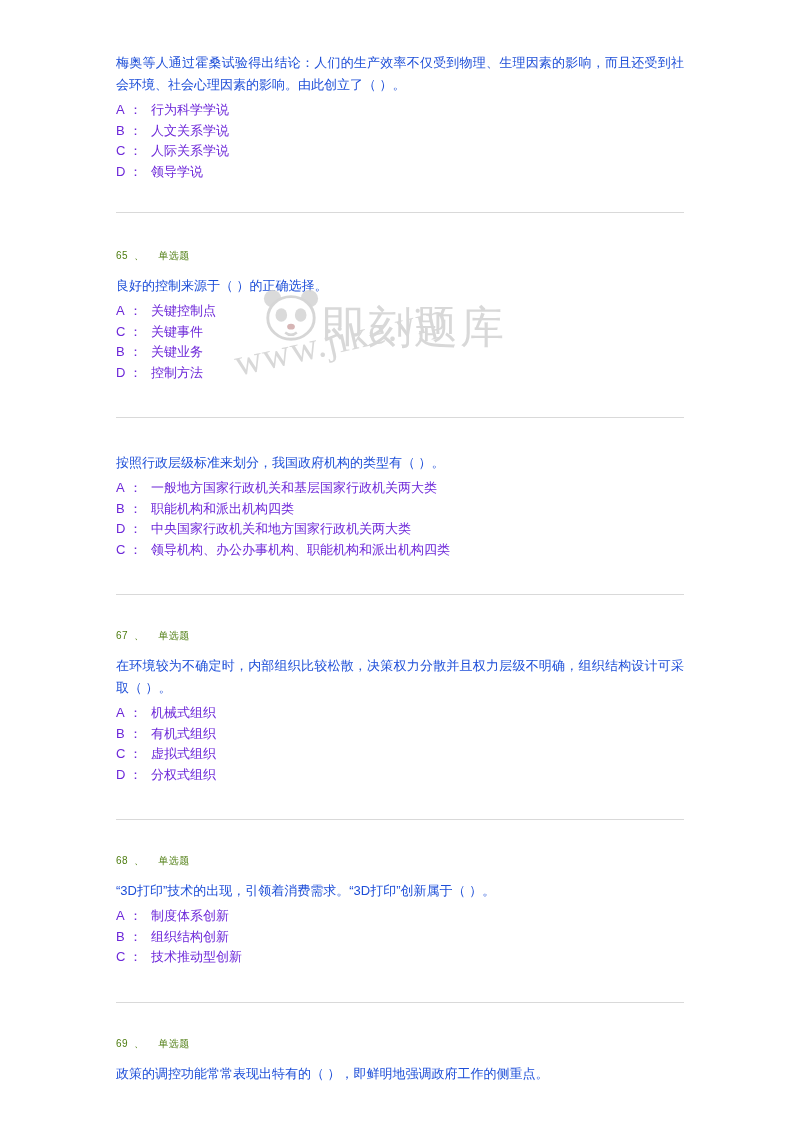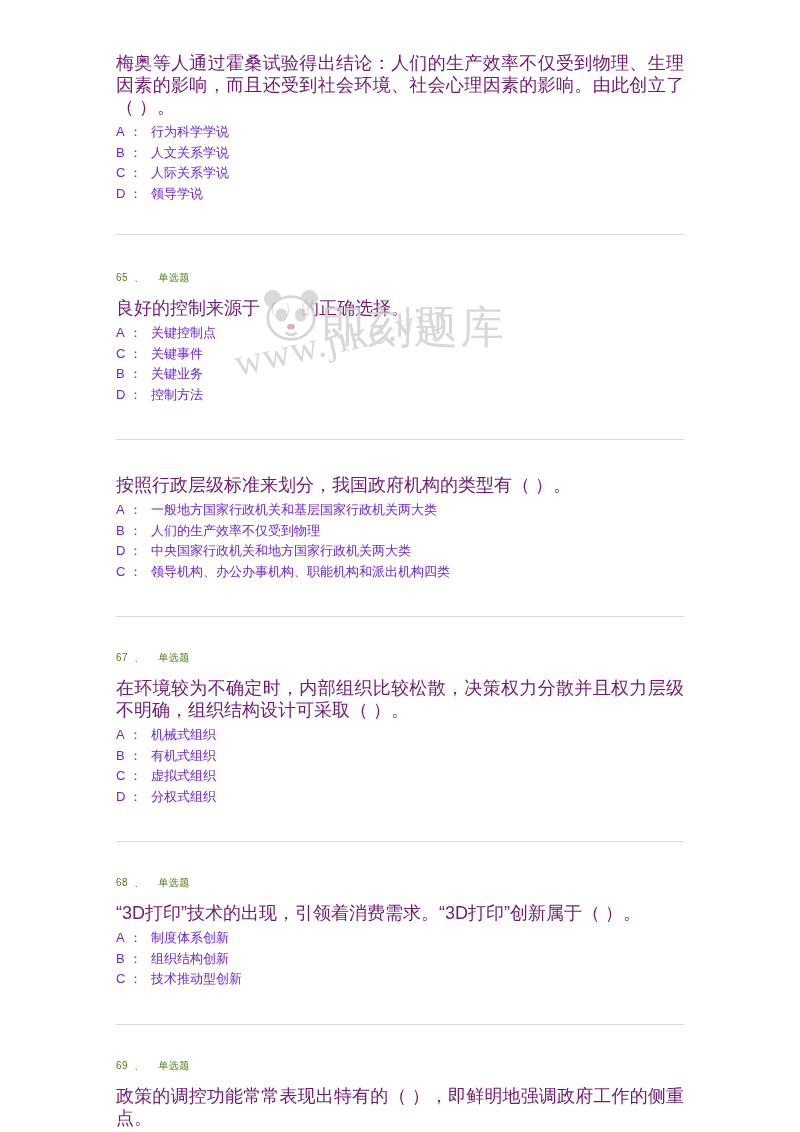--- a/index.html
+++ b/index.html
@@ -34,22 +34,22 @@
     margin-bottom: 12px;
     letter-spacing: 0.4px;
   }
   .q-head .q-num {
     margin-right: 6px;
   }
   .q-head .q-sep {
     margin-right: 14px;
   }
   .q-stem {
-    font-size: 18px;
-    color: #701a75;
+    font-size: 13px;
+    color: #1d4ed8;
     line-height: 22px;
     margin-bottom: 4px;
     text-align: justify;
   }
   .q-options {
     margin-top: 2px;
   }
   .opt {
     font-size: 13px;
     color: #6d28d9;
@@ -165,21 +165,21 @@
 
     <hr class="divider" style="margin-top:34px;margin-bottom:34px;">
 
     <div class="q-block">
       <div class="q-stem">按照行政层级标准来划分，我国政府机构的类型有（ ）。</div>
       <div class="q-options">
         <div class="opt">
           <span class="opt-key">A</span><span class="opt-colon">：</span><span class="opt-text">一般地方国家行政机关和基层国家行政机关两大类</span>
         </div>
         <div class="opt">
-          <span class="opt-key">B</span><span class="opt-colon">：</span><span class="opt-text">人们的生产效率不仅受到物理</span>
+          <span class="opt-key">B</span><span class="opt-colon">：</span><span class="opt-text">职能机构和派出机构四类</span>
         </div>
         <div class="opt">
           <span class="opt-key">D</span><span class="opt-colon">：</span><span class="opt-text">中央国家行政机关和地方国家行政机关两大类</span>
         </div>
         <div class="opt">
           <span class="opt-key">C</span><span class="opt-colon">：</span><span class="opt-text">领导机构、办公办事机构、职能机构和派出机构四类</span>
         </div>
       </div>
     </div>
 

